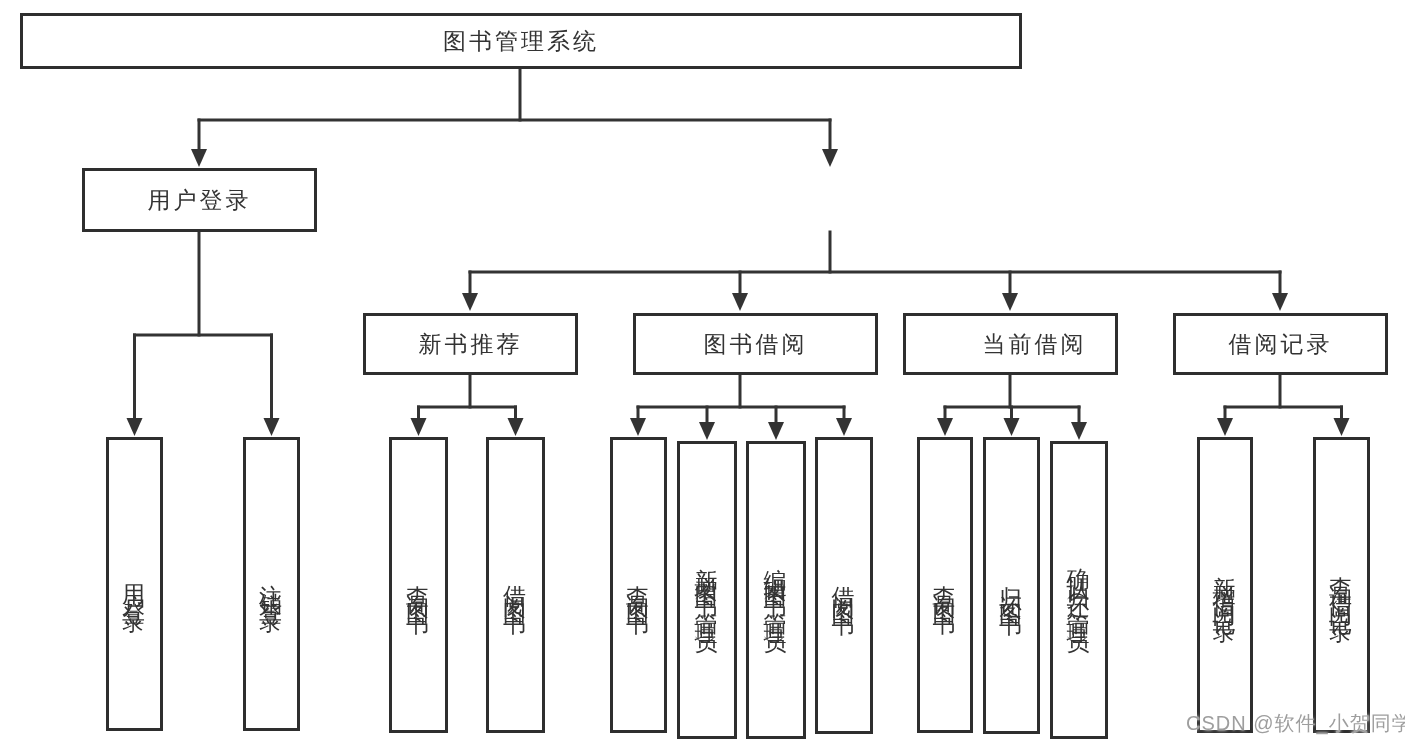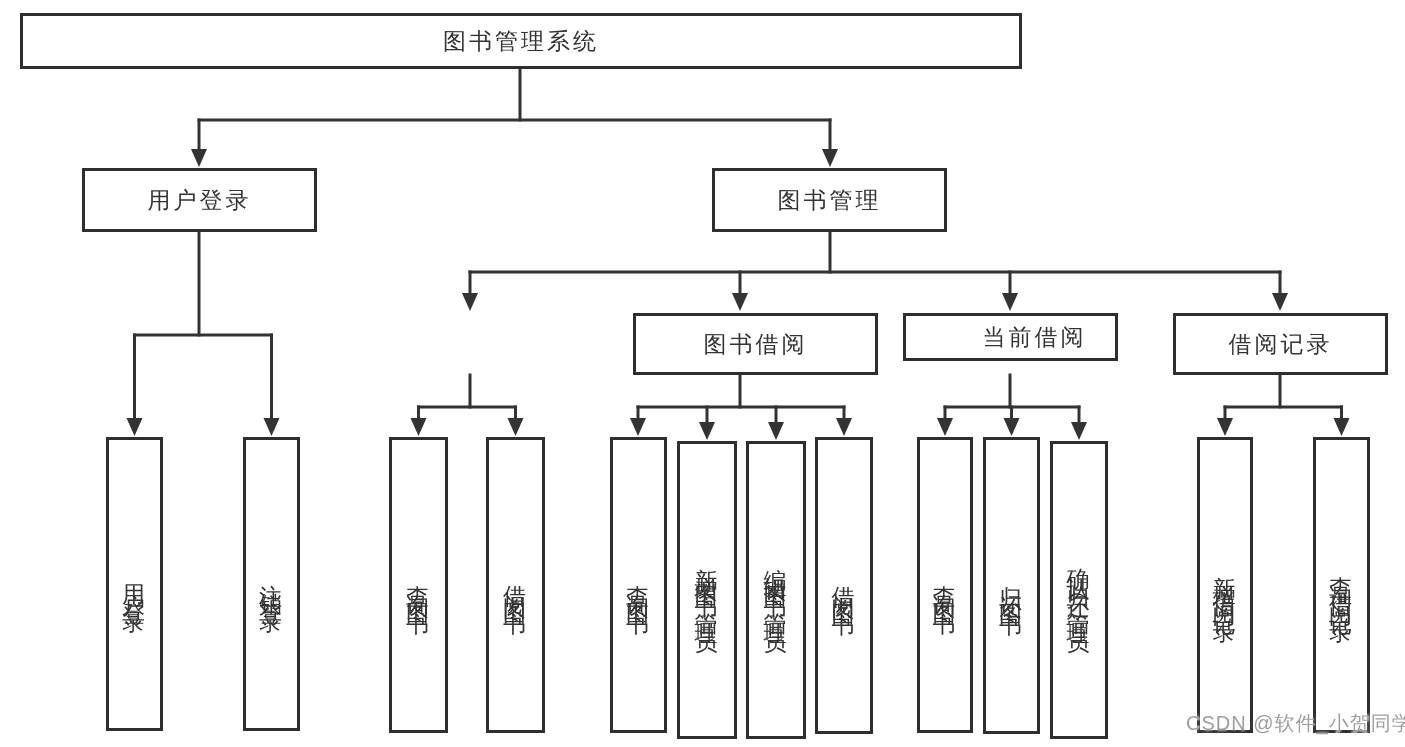--- a/index.html
+++ b/index.html
@@ -99,24 +99,24 @@
       <path class="ln" d="M1225 407 V419"></path>
       <path class="tri" d="M1217 418 L1233 418 L1225 436 Z"></path>
       <path class="ln" d="M1341.5 407 V419"></path>
       <path class="tri" d="M1333.5 418 L1349.5 418 L1341.5 436 Z"></path>
     </g>
   </svg>
 
   <div class="node h" style="left:20px; top:13px; width:1002px; height:56px;">图书管理系统</div>
 
   <div class="node h" style="left:82px; top:168px; width:235px; height:64px;">用户登录</div>
-  <div class="node h" style="left:712px; top:168px; width:235px; height:64px;">图书管理</div>
 
+  <div class="node h" style="left:363px; top:313px; width:215px; height:62px;">新书推荐</div>
   <div class="node h" style="left:633px; top:313px; width:245px; height:62px;">图书借阅</div>
-  <div class="node h" style="left:903px; top:313px; width:215px; height:48px;padding-left:48px;">当前借阅</div>
+  <div class="node h" style="left:903px; top:313px; width:215px; height:62px;padding-left:48px;">当前借阅</div>
   <div class="node h" style="left:1173px; top:313px; width:215px; height:62px;">借阅记录</div>
 
   <div class="node v" style="left:106px; top:437px; width:57px; height:294px;">用户登录</div>
   <div class="node v" style="left:243px; top:437px; width:57px; height:294px;">注销登录</div>
 
   <div class="node v" style="left:389px; top:437px; width:59px; height:296px;">查询图书</div>
   <div class="node v" style="left:486px; top:437px; width:59px; height:296px;">借阅图书</div>
 
   <div class="node v" style="left:610px; top:437px; width:57px; height:296px;">查询图书</div>
   <div class="node v" style="left:677px; top:441px; width:60px; height:298px;">新增图书（管理员）</div>

